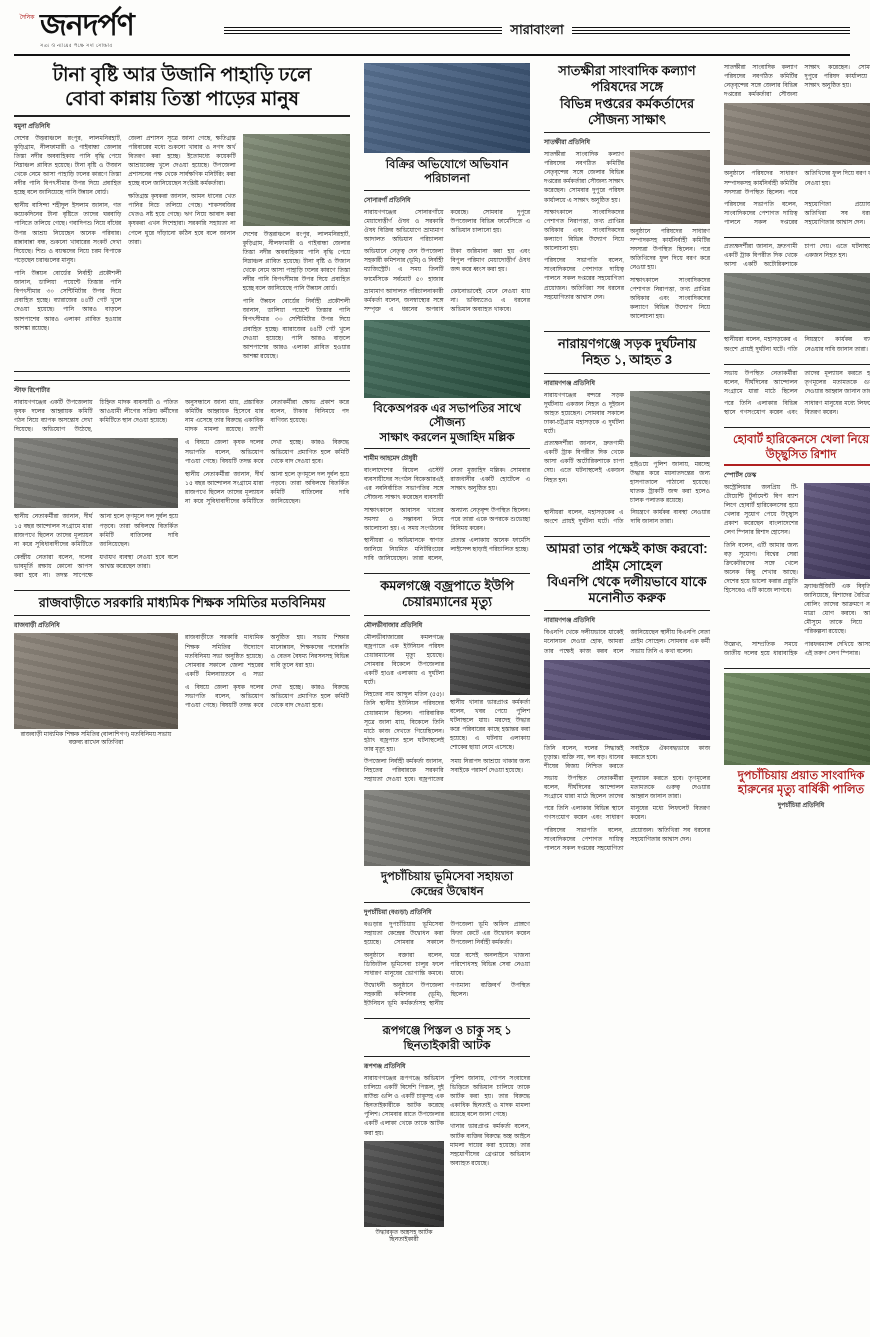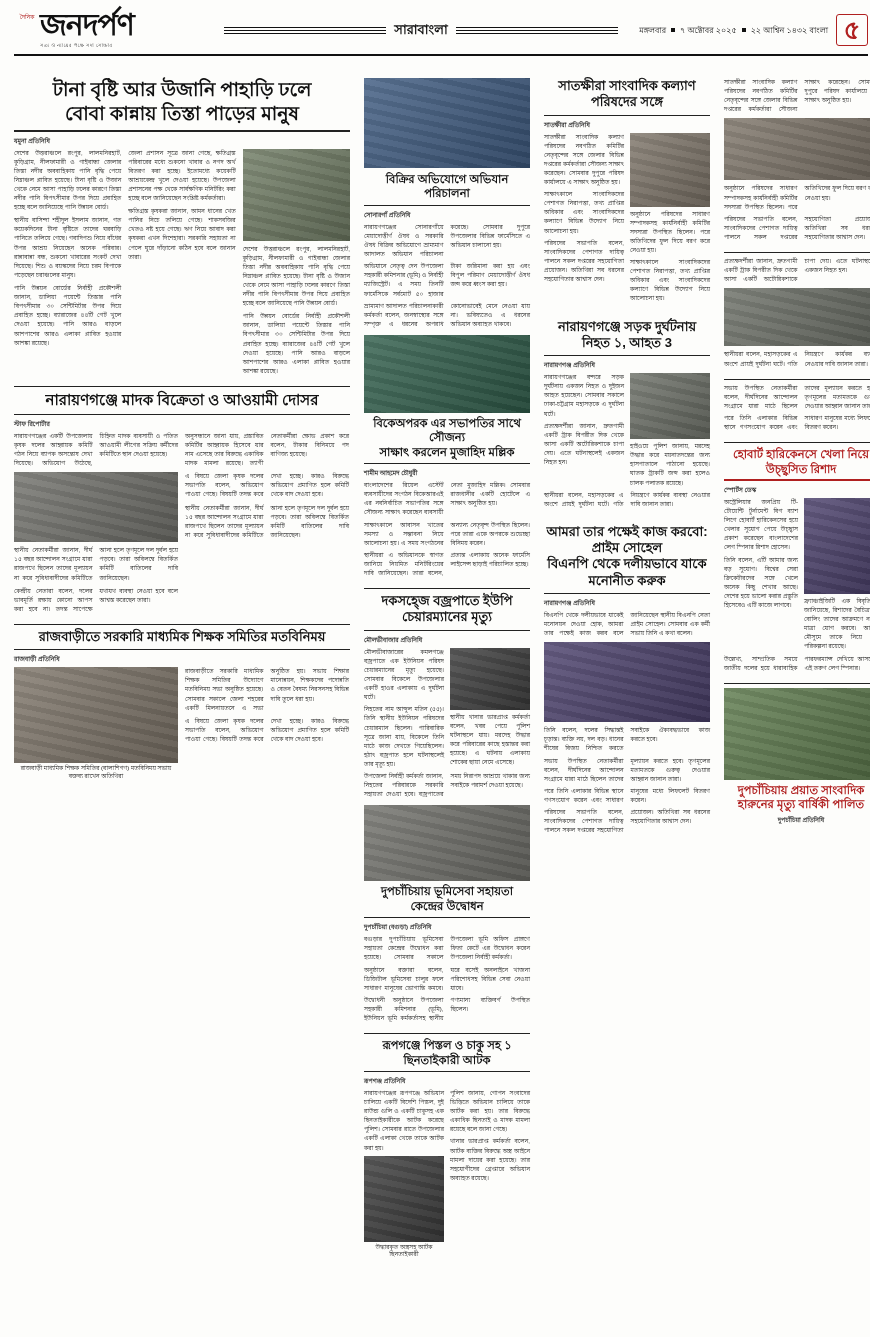--- a/index.html
+++ b/index.html
@@ -1,37 +1,37 @@
 <!DOCTYPE html>
 <html><head>
 <meta charset="utf-8">
 <style>
   html,body{margin:0;padding:0;background:#c9c9c9;}
   body{font-family:"Liberation Sans",sans-serif;}
   .page{
     width:870px;height:1337px;background:#fdfdfb;margin:0 auto;position:relative;
-    box-sizing:border-box;padding:10px 2px 10px 14px;overflow:hidden;
+    box-sizing:border-box;padding:10px 20px 10px 14px;overflow:hidden;
   }
   
   .masthead{display:flex;align-items:center;border-bottom:2px solid #111;padding-bottom:4px;}
   .logo-block{width:210px;display:flex;align-items:flex-start;}
   .logo-small{font-size:6px;color:#b02020;line-height:1.1;width:26px;text-align:center;padding-top:4px;}
   .logo-main{font-size:30px;font-weight:bold;color:#111;letter-spacing:-1px;line-height:1;}
   .logo-tag{font-size:5.2px;color:#333;letter-spacing:.3px;margin-top:2px;}
   .mast-mid{flex:1;display:flex;align-items:center;justify-content:center;gap:8px;}
   .mast-bars{flex:1;height:7px;background:repeating-linear-gradient(to bottom,#111 0 1px,transparent 1px 3px);}
   .mast-section{font-size:13px;font-weight:bold;color:#111;white-space:nowrap;text-align:center;}
   .mast-right{width:250px;text-align:right;font-size:8px;color:#111;display:flex;align-items:center;justify-content:flex-end;gap:6px;}
   .mast-date span{margin:0 2px;}
   .sq{display:inline-block;width:4px;height:4px;background:#111;vertical-align:middle;margin:0 3px;}
   .pageno{font-size:26px;font-weight:bold;color:#b02020;border:1px solid #b02020;border-radius:3px;width:30px;height:30px;line-height:30px;text-align:center;}
   
-  .grid{display:flex;gap:7px;margin-top:22px;height:1253px;}
+  .grid{display:flex;gap:7px;margin-top:7px;height:1253px;}
   .col{display:flex;flex-direction:column;}
-  .c1{width:336px;} .c2{width:168px;} .c3{width:168px;align-items:flex-end;} .c4{width:160px;}
+  .c1{width:336px;} .c2{width:168px;} .c3{width:168px;} .c4{width:160px;}
   .vline{width:1px;background:#bbb;}
   
   .hl{font-weight:bold;color:#111;line-height:1.25;text-align:center;}
   .hl.xl{font-size:19px;}
   .hl.lg{font-size:15px;}
   .hl.md{font-size:13px;}
   .hl.sm{font-size:11.5px;}
   .hl.red{color:#b02020;}
   .byline{font-size:6.2px;font-weight:bold;color:#333;margin:3px 0 2px;}
   .rule{height:1px;background:#222;margin:4px 0;}
@@ -67,26 +67,20 @@
       <div>
         <div class="logo-main">জনদর্পণ</div>
         <div class="logo-tag">সত্য ও ন্যায়ের পক্ষে সদা সোচ্চার</div>
       </div>
     </div>
     <div class="mast-mid">
       <div class="mast-bars"></div>
       <div class="mast-section">সারাবাংলা</div>
       <div class="mast-bars"></div>
     </div>
-    <div class="mast-right">
-      <div class="mast-date">
-        <span>মঙ্গলবার</span><i class="sq"></i><span>৭ অক্টোবর ২০২৫</span><i class="sq"></i><span>২২ আশ্বিন ১৪৩২ বাংলা</span>
-      </div>
-      <div class="pageno">৫</div>
-    </div>
   </div>
 
   <div class="grid">
 
     <div class="col c1">
 
       <div class="blk">
         <div class="titlewrap">
           <div class="hl xl">টানা বৃষ্টি আর উজানি পাহাড়ি ঢলে</div>
           <div class="hl xl">বোবা কান্নায় তিস্তা পাড়ের মানুষ</div>
@@ -107,21 +101,20 @@
             <div class="ph river" style="height:92px;"></div>
             <div class="body" style="margin-top:4px;">দেশের উত্তরাঞ্চলে রংপুর, লালমনিরহাট, কুড়িগ্রাম, নীলফামারী ও গাইবান্ধা জেলার তিস্তা নদীর অববাহিকায় পানি বৃদ্ধি পেয়ে নিম্নাঞ্চল প্লাবিত হয়েছে। টানা বৃষ্টি ও উজান থেকে নেমে আসা পাহাড়ি ঢলের কারণে তিস্তা নদীর পানি বিপৎসীমার উপর দিয়ে প্রবাহিত হচ্ছে বলে জানিয়েছে পানি উন্নয়ন বোর্ড।</div>
             <div class="body" style="margin-top:4px;">পানি উন্নয়ন বোর্ডের নির্বাহী প্রকৌশলী জানান, ডালিয়া পয়েন্টে তিস্তার পানি বিপৎসীমার ৩০ সেন্টিমিটার উপর দিয়ে প্রবাহিত হচ্ছে। ব্যারাজের ৪৪টি গেট খুলে দেওয়া হয়েছে। পানি আরও বাড়লে আশপাশের আরও এলাকা প্লাবিত হওয়ার আশঙ্কা রয়েছে।</div>
           </div>
         </div>
       </div>
 
       <div class="rule"></div>
 
       <div class="blk">
-        <div class="hl lg">নারায়ণগঞ্জে মাদক বিক্রেতা ও আওয়ামী দোসর</div>
         <div class="rule"></div>
         <div class="byline">স্টাফ রিপোর্টার</div>
         <div style="display:flex;gap:7px;">
           <div style="width:164px;">
             <div class="body cols2">নারায়ণগঞ্জের একটি উপজেলায় কৃষক দলের আহ্বায়ক কমিটি গঠন নিয়ে ব্যাপক অসন্তোষ দেখা দিয়েছে। অভিযোগ উঠেছে, চিহ্নিত মাদক ব্যবসায়ী ও পতিত আওয়ামী লীগের সক্রিয় কর্মীদের কমিটিতে স্থান দেওয়া হয়েছে।</div>
             <div class="ph crowd" style="height:70px;margin-top:4px;"></div>
             <div class="body cols2" style="margin-top:4px;">স্থানীয় নেতাকর্মীরা জানান, দীর্ঘ ১৫ বছর আন্দোলন সংগ্রামে যারা রাজপথে ছিলেন তাদের মূল্যায়ন না করে সুবিধাবাদীদের কমিটিতে আনা হলে তৃণমূলে দল দুর্বল হয়ে পড়বে। তারা অবিলম্বে বিতর্কিত কমিটি বাতিলের দাবি জানিয়েছেন।</div>
             <div class="body cols2" style="margin-top:4px;">কেন্দ্রীয় নেতারা বলেন, দলের ভাবমূর্তি রক্ষায় কোনো আপস করা হবে না। তদন্ত সাপেক্ষে যথাযথ ব্যবস্থা নেওয়া হবে বলে আশ্বস্ত করেছেন তারা।</div>
           </div>
           <div style="width:164px;">
@@ -172,21 +165,21 @@
         <div class="rule"></div>
         <div class="byline">শামীম আহমেদ চৌধুরী</div>
         <div class="body cols2">বাংলাদেশের রিয়েল এস্টেট ব্যবসায়ীদের সংগঠন বিকেআরএই এর নবনির্বাচিত সভাপতির সঙ্গে সৌজন্য সাক্ষাৎ করেছেন ব্যবসায়ী নেতা মুজাহিদ মল্লিক। সোমবার রাজধানীর একটি হোটেলে এ সাক্ষাৎ অনুষ্ঠিত হয়।</div>
         <div class="body cols2" style="margin-top:3px;">সাক্ষাৎকালে আবাসন খাতের সমস্যা ও সম্ভাবনা নিয়ে আলোচনা হয়। এ সময় সংগঠনের অন্যান্য নেতৃবৃন্দ উপস্থিত ছিলেন। পরে তারা একে অপরকে শুভেচ্ছা বিনিময় করেন।</div>
         <div class="body cols2" style="margin-top:3px;">স্থানীয়রা এ অভিযানকে স্বাগত জানিয়ে নিয়মিত মনিটরিংয়ের দাবি জানিয়েছেন। তারা বলেন, প্রত্যন্ত এলাকায় অনেক ফার্মেসি লাইসেন্স ছাড়াই পরিচালিত হচ্ছে।</div>
       </div>
 
       <div class="rule"></div>
 
       <div class="blk">
-        <div class="hl md">দকসহ্জে বজ্রপাতে ইউপি</div>
+        <div class="hl md">কমলগঞ্জে বজ্রপাতে ইউপি</div>
         <div class="hl md">চেয়ারম্যানের মৃত্যু</div>
         <div class="rule"></div>
         <div class="byline">মৌলভীবাজার প্রতিনিধি</div>
         <div style="display:flex;gap:6px;">
           <div style="width:80px;">
             <div class="body">মৌলভীবাজারের কমলগঞ্জে বজ্রপাতে এক ইউনিয়ন পরিষদ চেয়ারম্যানের মৃত্যু হয়েছে। সোমবার বিকেলে উপজেলার একটি হাওর এলাকায় এ দুর্ঘটনা ঘটে।</div>
             <div class="body" style="margin-top:3px;">নিহতের নাম আব্দুল মতিন (৫৫)। তিনি স্থানীয় ইউনিয়ন পরিষদের চেয়ারম্যান ছিলেন। পারিবারিক সূত্রে জানা যায়, বিকেলে তিনি মাঠে কাজ দেখতে গিয়েছিলেন। হঠাৎ বজ্রপাত হলে ঘটনাস্থলেই তার মৃত্যু হয়।</div>
           </div>
           <div style="width:80px;">
             <div class="ph dark" style="height:62px;"></div>
@@ -227,20 +220,21 @@
         </div>
       </div>
     </div>
 
     <div class="vline"></div>
 
     <div class="col c3">
 
       <div class="blk">
         <div class="hl md">সাতক্ষীরা সাংবাদিক কল্যাণ পরিষদের সঙ্গে</div>
+        <div class="hl md">বিভিন্ন দপ্তরের কর্মকর্তাদের সৌজন্য সাক্ষাৎ</div>
         <div class="rule"></div>
         <div class="byline">সাতক্ষীরা প্রতিনিধি</div>
         <div style="display:flex;gap:6px;">
           <div style="width:80px;">
             <div class="body">সাতক্ষীরা সাংবাদিক কল্যাণ পরিষদের নবগঠিত কমিটির নেতৃবৃন্দের সঙ্গে জেলার বিভিন্ন দপ্তরের কর্মকর্তারা সৌজন্য সাক্ষাৎ করেছেন। সোমবার দুপুরে পরিষদ কার্যালয়ে এ সাক্ষাৎ অনুষ্ঠিত হয়।</div>
             <div class="body" style="margin-top:3px;">সাক্ষাৎকালে সাংবাদিকদের পেশাগত নিরাপত্তা, তথ্য প্রাপ্তির অধিকার এবং সাংবাদিকদের কল্যাণে বিভিন্ন উদ্যোগ নিয়ে আলোচনা হয়।</div>
             <div class="body" style="margin-top:3px;">পরিষদের সভাপতি বলেন, সাংবাদিকদের পেশাগত দায়িত্ব পালনে সকল দপ্তরের সহযোগিতা প্রয়োজন। অতিথিরা সব ধরনের সহযোগিতার আশ্বাস দেন।</div>
           </div>
           <div style="width:80px;">
             <div class="ph indoor" style="height:74px;"></div>

